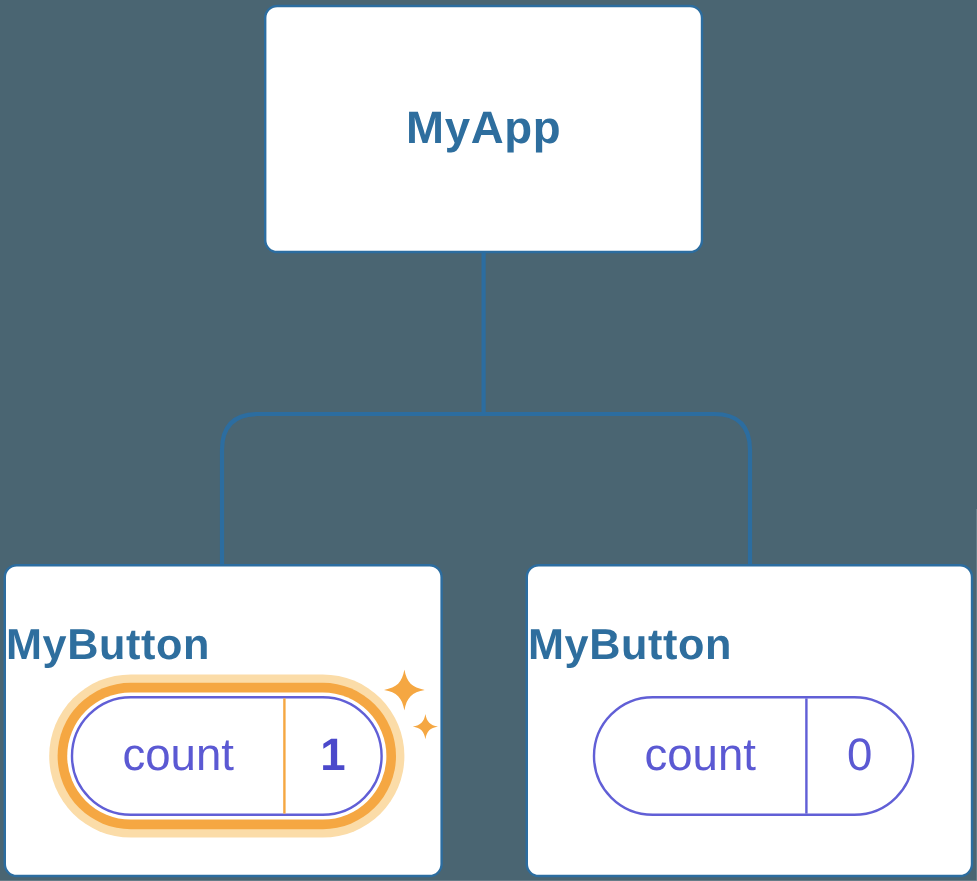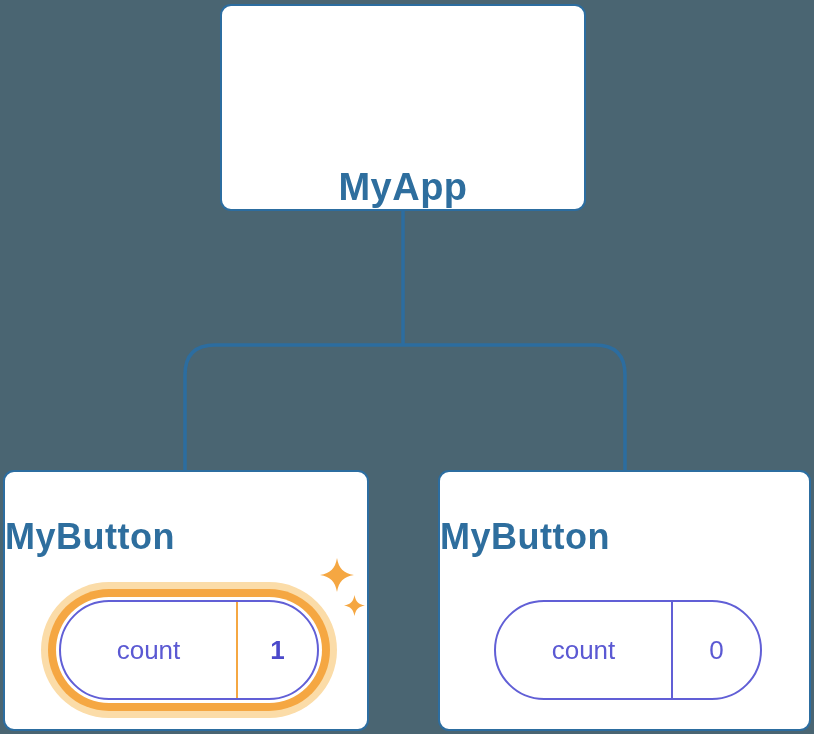--- a/index.html
+++ b/index.html
@@ -19,47 +19,47 @@
   .card {
     position: absolute;
     background: #ffffff;
     border: 2.5px solid #2C6DA0;
     border-radius: 11px;
     box-sizing: border-box;
   }
   .card.myapp {
     left: 220px; top: 4px;
     width: 366px; height: 207px;
-    display: flex; align-items: flex-end; justify-content: center;
+    display: flex; align-items: center; justify-content: center;
   }
   .card.child-left  { left: 3px;   top: 470px; width: 366px; height: 261px; }
   .card.child-right { left: 438px; top: 470px; width: 373px; height: 261px; }
   .title {
     color: #2E6E9E;
     font-size: 38px;
     font-weight: 700;
     letter-spacing: 0.5px;
   }
   .child .title {
     position: absolute;
     left: 0; right: 0;
     top: 44px;
     font-size: 36px;
   }
   .pill {
     position: absolute;
-    top: 128px;
+    top: 108px;
     height: 100px;
     box-sizing: border-box;
     background: #ffffff;
     border: 2.5px solid #615FD6;
     border-radius: 999px;
     display: flex;
     align-items: stretch;
-    font-size: 26px;
+    font-size: 38px;
     color: #5B59D3;
   }
   .child-left  .pill { left: 54px; width: 260px; }
   .child-right .pill { left: 54px; width: 268px; }
   .pill .key {
     flex: 0 0 175px;
     display: flex; align-items: center; justify-content: center;
   }
   .pill .val {
     flex: 1;

